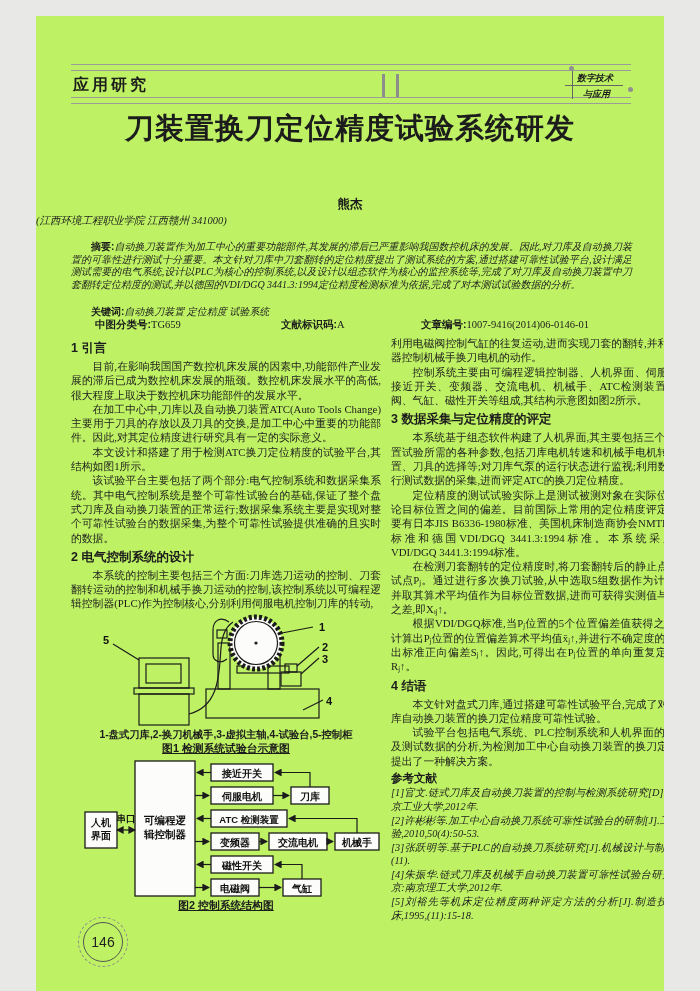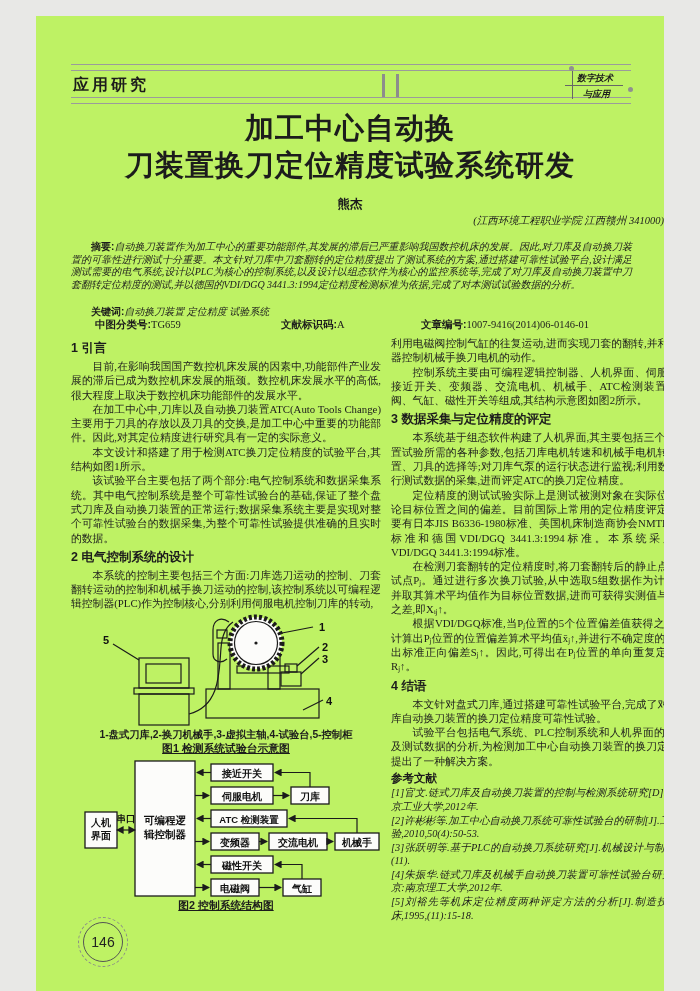--- a/index.html
+++ b/index.html
@@ -19,21 +19,21 @@
   .logo .hline{position:absolute;left:6px;top:16px;width:58px;height:1.4px;background:#666;}
   .logo .vline{position:absolute;left:13px;top:2px;width:1.4px;height:28px;background:#666;}
   .logo .dot{position:absolute;width:5px;height:5px;border-radius:50%;background:#909090;}
   .logo .d1{left:10px;top:-3px;} .logo .d2{right:-2px;top:18px;}
   .logo .t1{position:absolute;left:18px;top:3px;font-size:9px;font-weight:bold;font-style:italic;}
   .logo .t2{position:absolute;left:24px;top:19px;font-size:9px;font-weight:bold;font-style:italic;}
   
   .title{position:absolute;left:0;right:0;top:94px;text-align:center;
          font-weight:bold;font-size:29px;line-height:37px;letter-spacing:1px;}
   .author{position:absolute;left:0;right:0;top:180px;text-align:center;font-weight:bold;font-size:12.5px;}
-  .affil{position:absolute;left:0;right:0;top:198px;text-align:right;font-size:10.5px;font-style:italic;}
+  .affil{position:absolute;left:0;right:0;top:198px;text-align:left;font-size:10.5px;font-style:italic;}
   
   .abstract{position:absolute;left:35px;right:32px;top:225px;font-size:10px;line-height:12.6px;
             text-align:justify;font-style:italic;text-indent:2em;}
   .abstract b,.kw b{font-style:normal;font-family:"Liberation Sans",sans-serif;font-weight:bold;}
   .kw{position:absolute;left:35px;right:35px;top:289px;font-size:10px;font-style:italic;text-indent:2em;}
   .meta{position:absolute;left:35px;right:35px;top:302px;font-size:10.5px;display:flex;}
   .meta span{font-family:"Liberation Sans",sans-serif;font-weight:bold;}
   .meta .m1{margin-left:24px;width:186px;} .meta .m2{width:140px;}
   
   .col{position:absolute;top:320px;width:310px;font-size:10.8px;line-height:14.3px;text-align:justify;}
@@ -78,21 +78,20 @@
       <div class="hline"></div>
       <div class="vline"></div>
       <div class="dot d1"></div>
       <div class="dot d2"></div>
       <div class="t1">数字技术</div>
       <div class="t2">与应用</div>
     </div>
   </div>
 
   <div class="title">
-    <div>加工中心自动换</div>
     <div>刀装置换刀定位精度试验系统研发</div>
   </div>
   <div class="author">熊杰</div>
   <div class="affil">(江西环境工程职业学院 江西赣州 341000)</div>
 
   <div class="abstract"><b>摘要:</b><span>自动换刀装置作为加工中心的重要功能部件,其发展的滞后已严重影响我国数控机床的发展。因此,对刀库及自动换刀装置的可靠性进行测试十分重要。本文针对刀库中刀套翻转的定位精度提出了测试系统的方案,通过搭建可靠性试验平台,设计满足测试需要的电气系统,设计以PLC为核心的控制系统,以及设计以组态软件为核心的监控系统等,完成了对刀库及自动换刀装置中刀套翻转定位精度的测试,并以德国的VDI/DGQ 3441.3:1994定位精度检测标准为依据,完成了对本测试试验数据的分析。</span></div>
   <div class="kw"><b>关键词:</b><span>自动换刀装置 定位精度 试验系统</span></div>
   <div class="meta">
     <div class="m1"><span>中图分类号:</span><i style="font-style:normal">TG659</i></div>
     <div class="m2"><span>文献标识码:</span><i style="font-style:normal">A</i></div>

